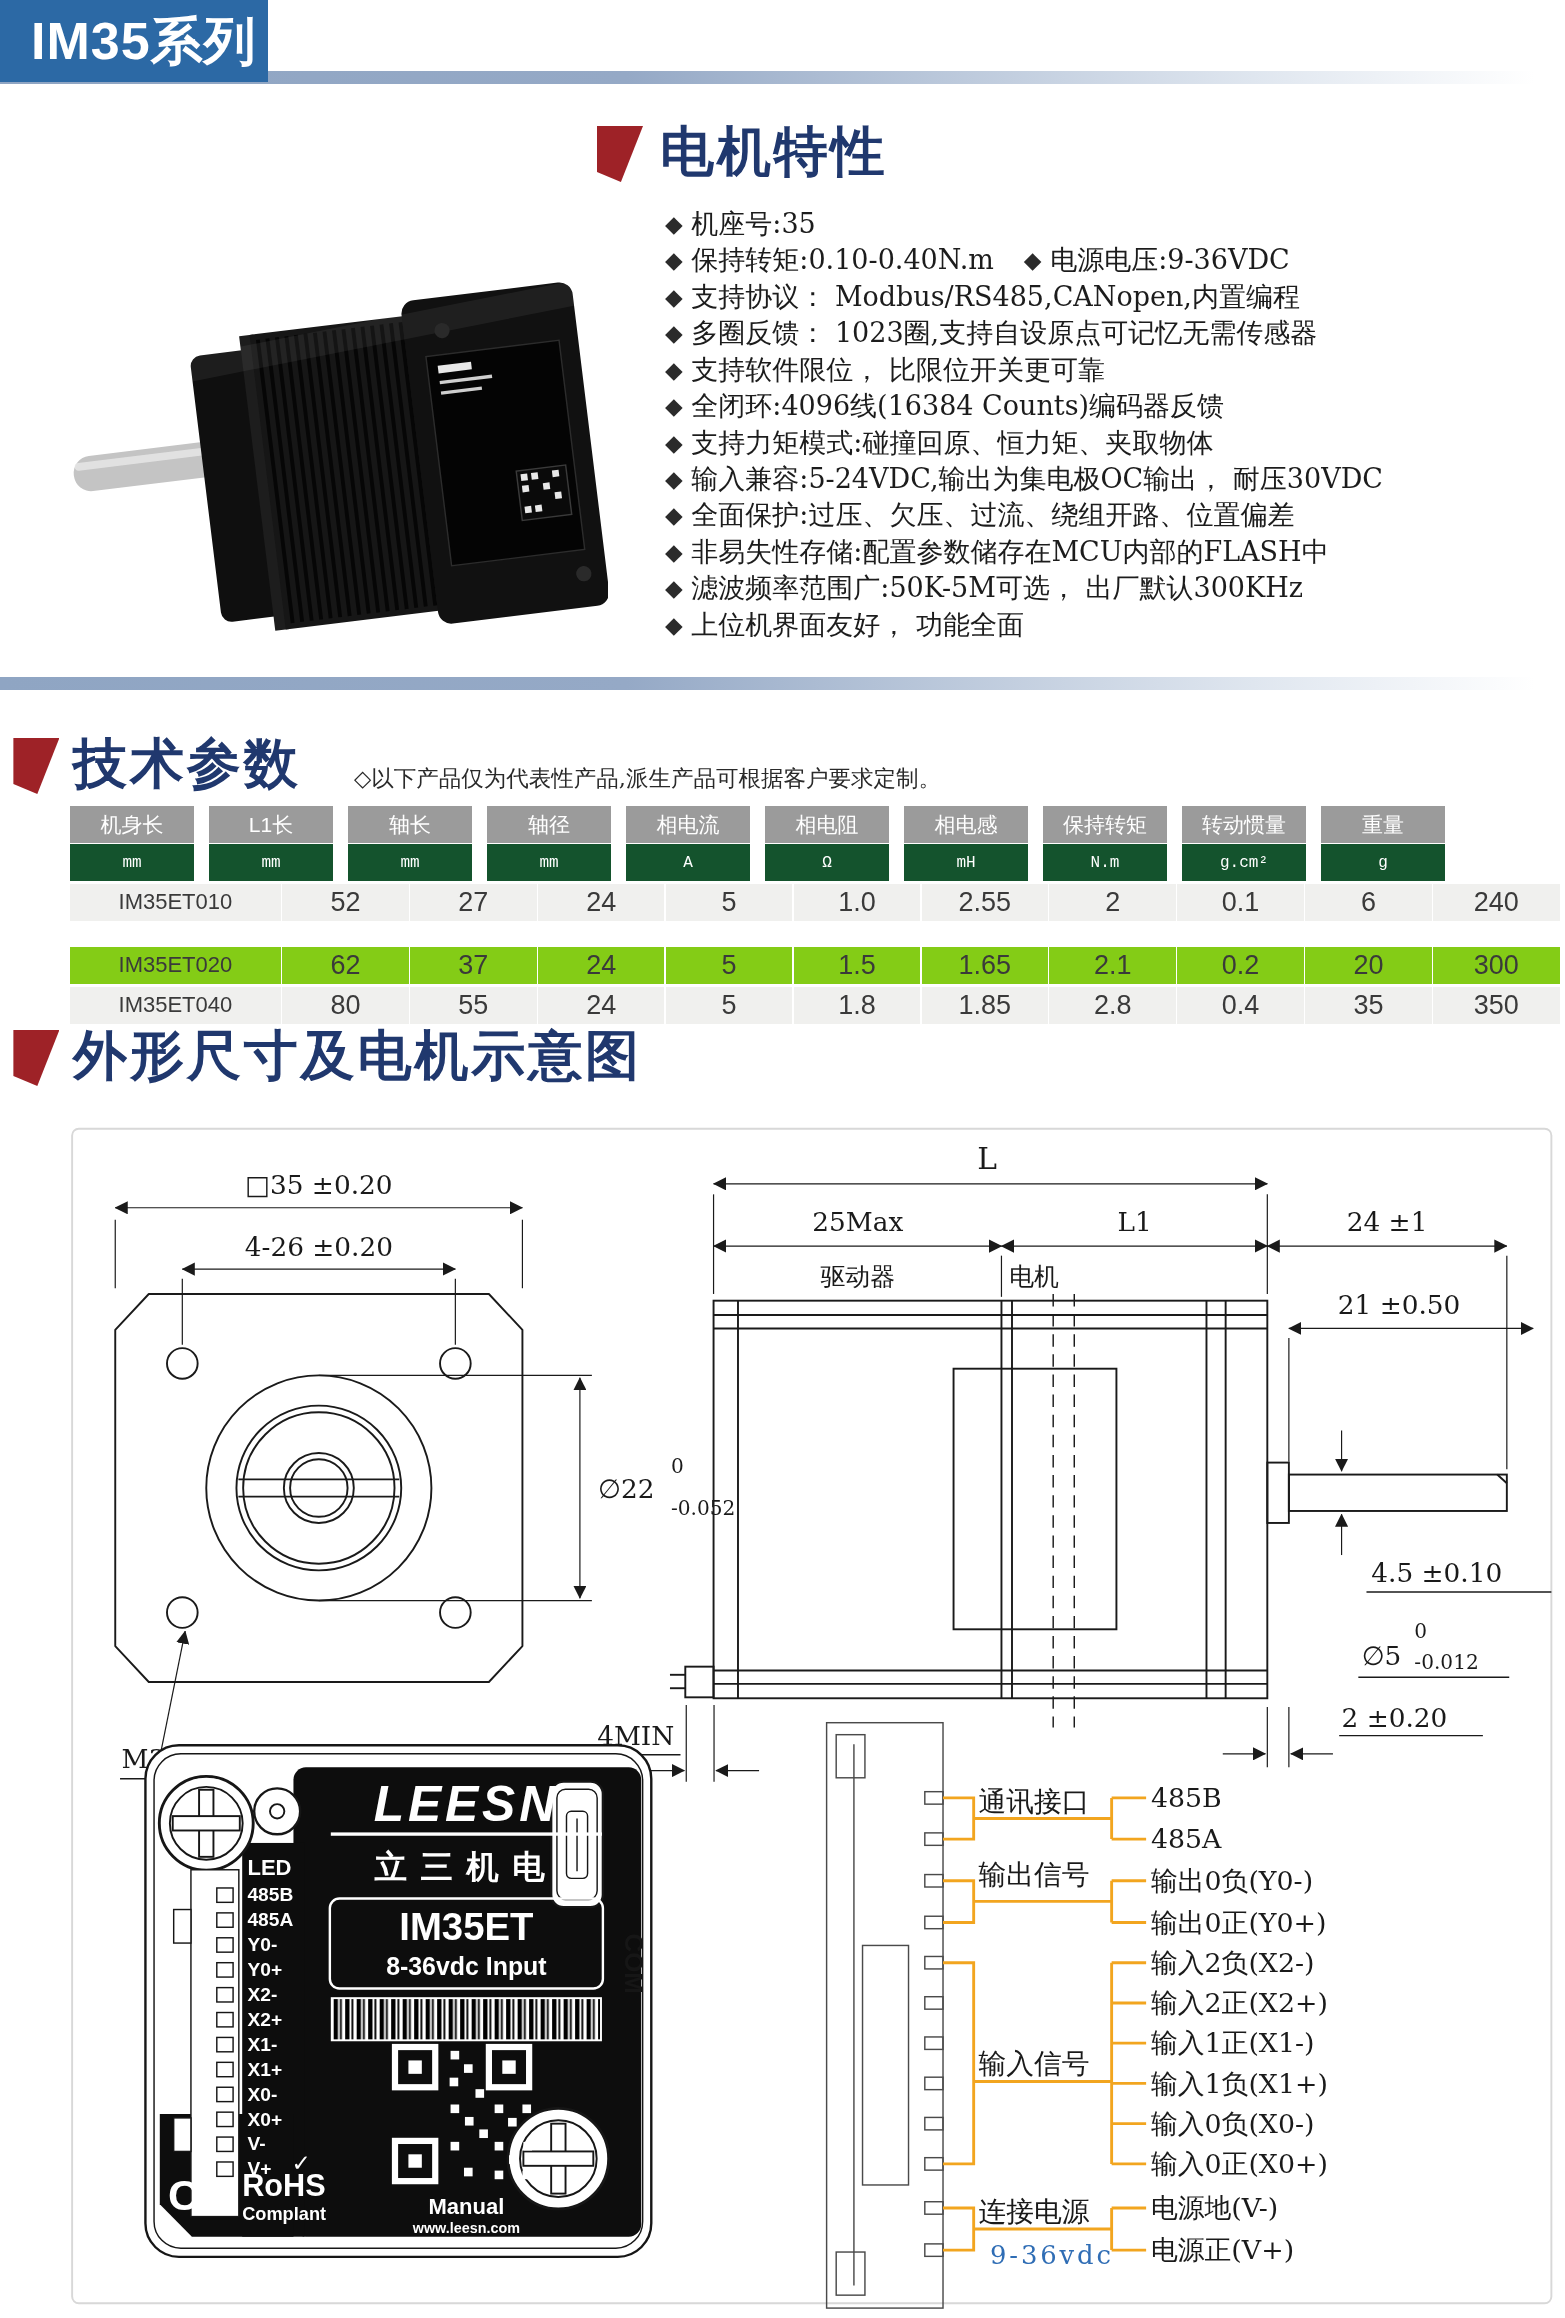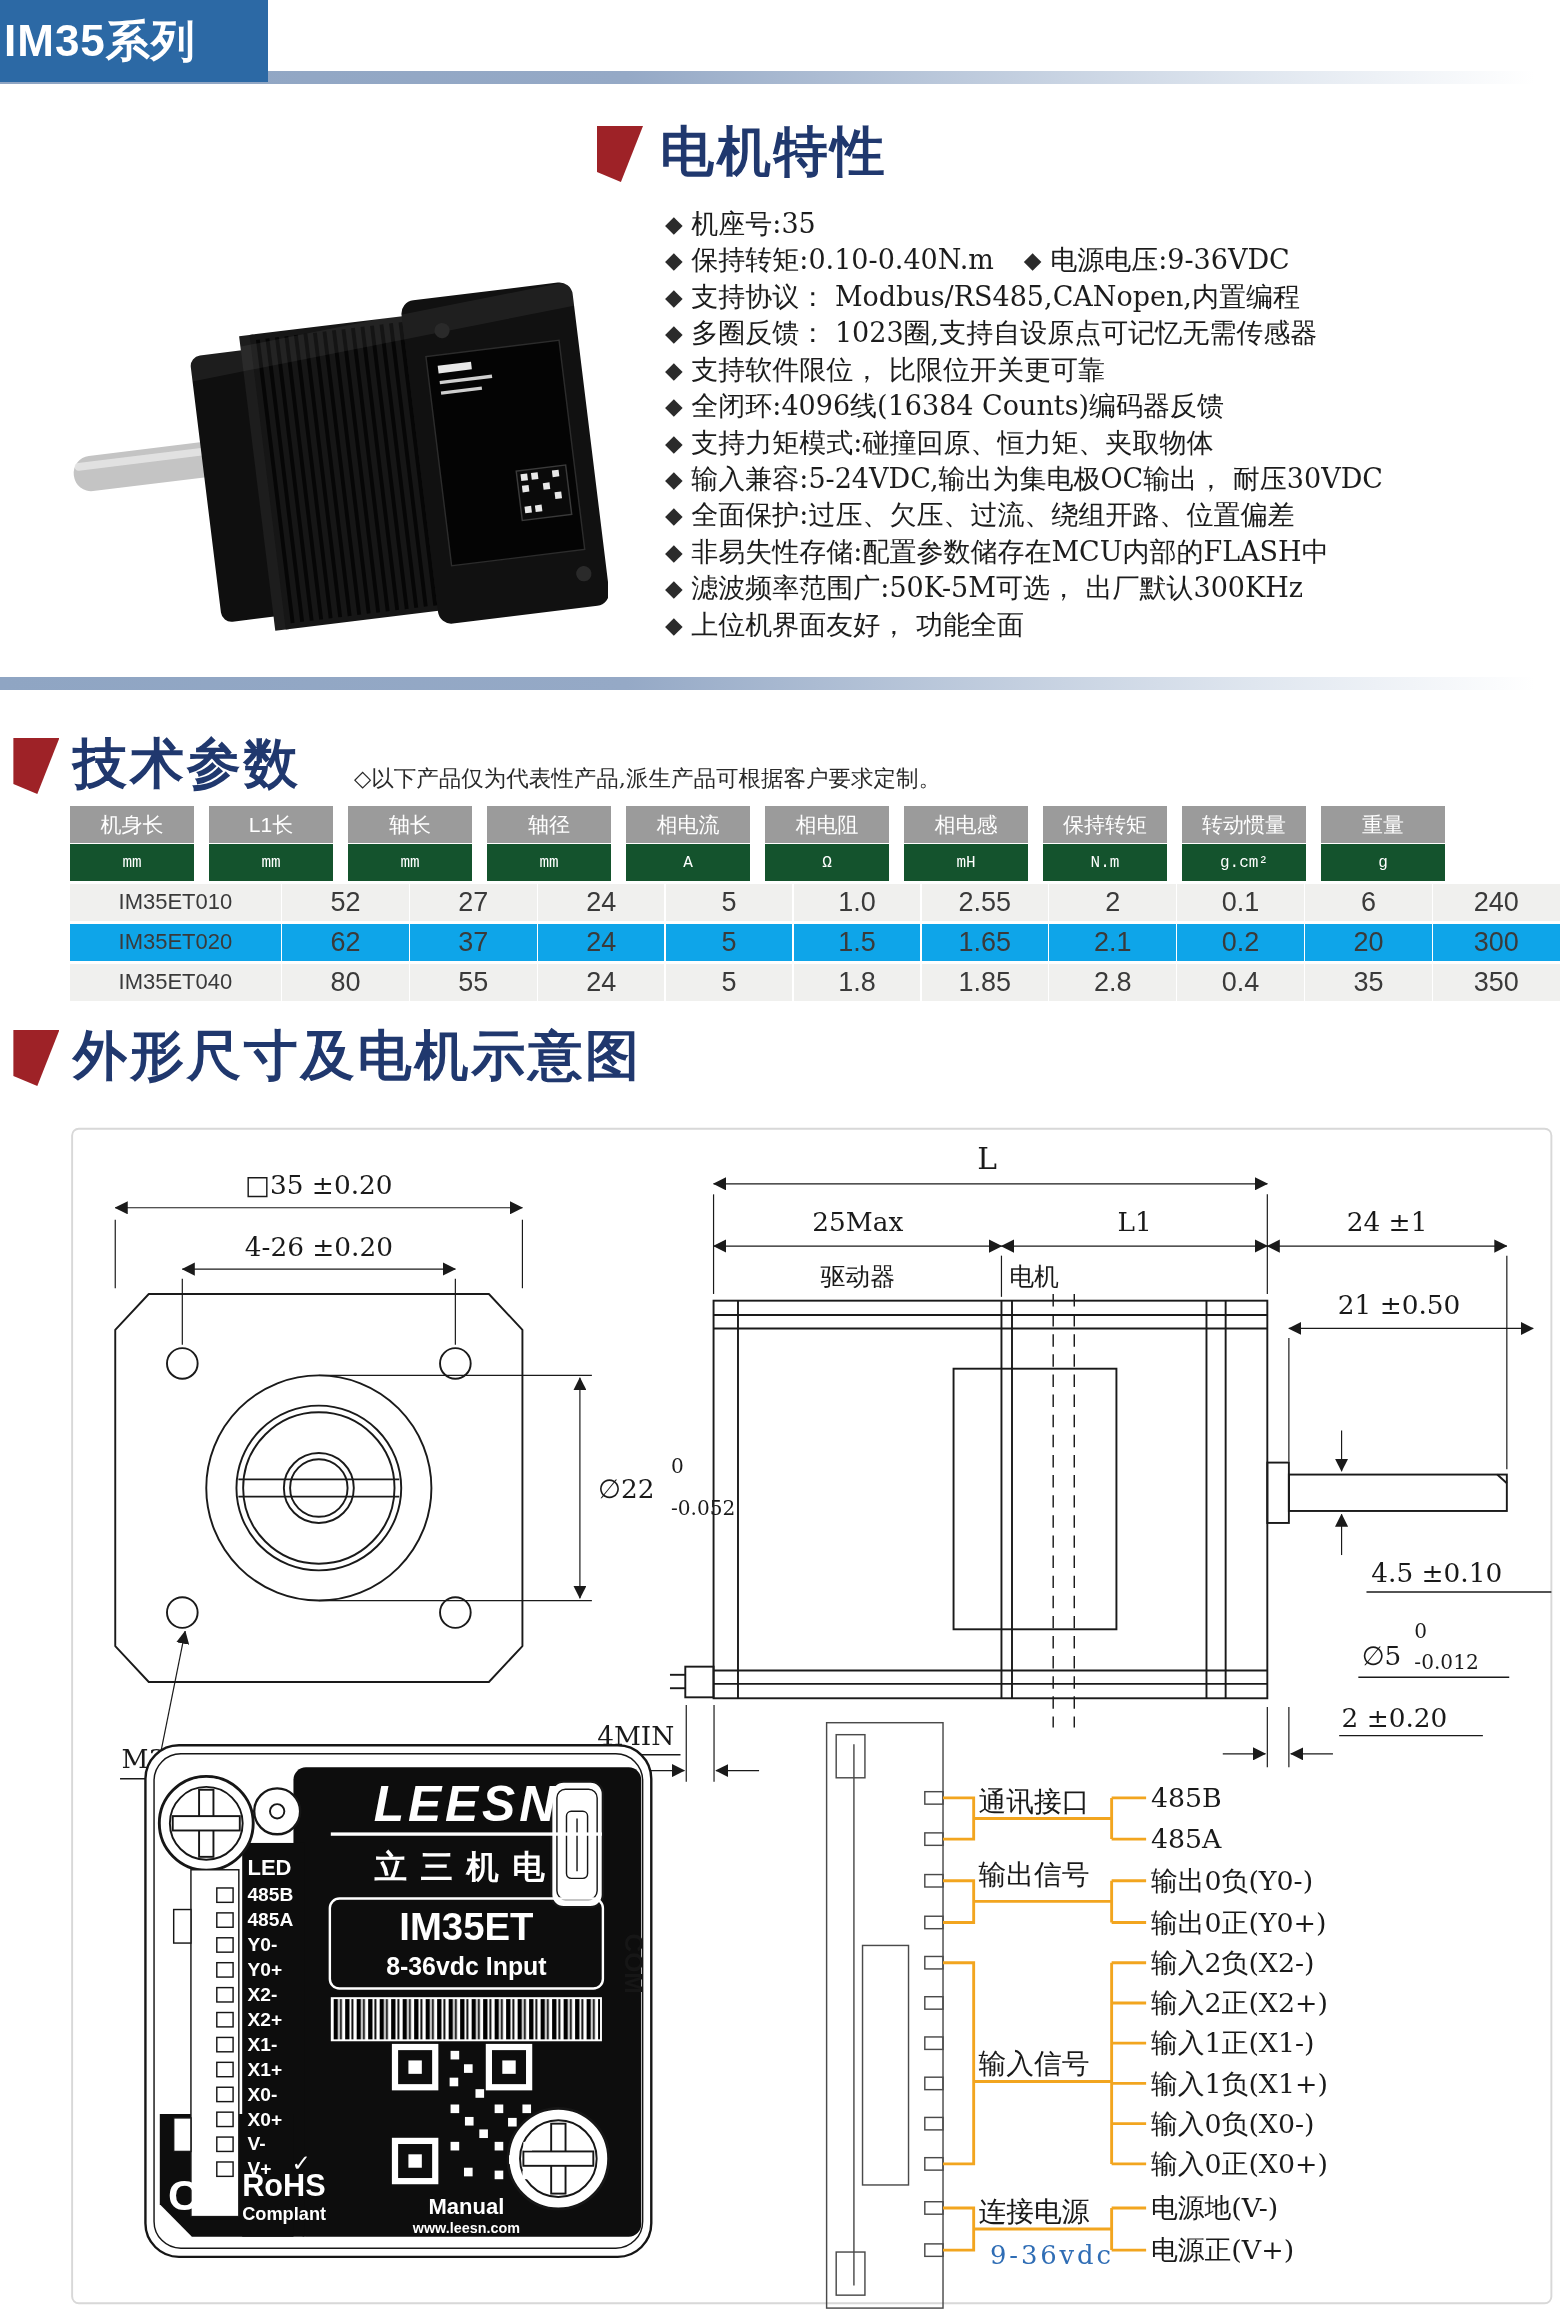--- a/index.html
+++ b/index.html
@@ -1,21 +1,21 @@
 <!DOCTYPE html>
 <html style="font-size:7.7px"><head>
 <meta charset="utf-8">
 <style>
   html,body{margin:0;padding:0;background:#fff;width:1566px;height:2319px;position:relative;
     font-family:"Liberation Sans","DejaVu Sans",sans-serif;color:#222;}
   .abs{position:absolute;}
   
   .title-box{left:0;top:0;width:268px;height:82px;background:#2c69a5;z-index:2;}
-  .title-box span{display:block;line-height:82px;padding-left:4px;color:#fff;
-    font-size:44px;font-weight:bold;letter-spacing:1px;}
+  .title-box span{display:block;line-height:82px;padding-left:31px;color:#fff;
+    font-size:52px;font-weight:bold;letter-spacing:1px;}
   .grad-bar{left:0;width:1566px;height:12.5px;z-index:1;
     background:linear-gradient(90deg,#8fa5c3 0%,#95a9c6 40%,#dfe6ef 80%,#ffffff 98%);}
   
   .sec-tri{width:46px;height:56px;background:#9e2227;
     clip-path:polygon(0 0,100% 0,52% 100%,0 82%);}
   .sec-title{color:#20386e;font-size:54px;font-weight:bold;letter-spacing:2.9px;line-height:1;}
   .sec-note{font-family:"DejaVu Serif","Liberation Serif",serif;font-size:22.5px;color:#2a2a2a;}
   
   .feat-line{position:absolute;left:665px;height:36px;display:flex;align-items:center;white-space:nowrap;}
   .feat-dia{font-size:23px;color:#2b2b2b;margin-right:8.6px;line-height:1;}
@@ -30,21 +30,21 @@
   .th-name{height:37px;background:#9b9b9b;color:#fff;font-size:21px;border-bottom:1.4px solid #fff;
     display:flex;align-items:center;justify-content:center;}
   .th-unit{height:37px;background:#14532d;color:#fff;font-size:16px;
     display:flex;align-items:center;justify-content:center;font-family:Liberation Mono, monospace;}
   .data-row{display:flex;margin-top:2.9px;}
   .td-model{width:240px;height:37px;font-size:22px;color:#3a3a3a;margin-right:1.4px;
     display:flex;align-items:center;justify-content:center;}
   .td{width:144px;height:37px;font-size:27px;color:#3a3a3a;margin-right:1.4px;
     display:flex;align-items:center;justify-content:center;}
   .row-a{background:#f0f0ee;} .row-a .td,.row-a .td-model{background:#f0f0ee;}
-  .row-b .td,.row-b .td-model{background:#0ea5e9;}
+  .row-b .td,.row-b .td-model{background:#84cc16;margin-top:23px;}
   .data-row{background:transparent;}
   
   text{user-select:none;}
   .dimt{font-family:"DejaVu Serif","Liberation Serif",serif;font-size:55px;fill:#1a1a1a;}
   .dimtol{font-family:"DejaVu Serif","Liberation Serif",serif;font-size:42px;fill:#1a1a1a;}
   .cnl{font-family:"DejaVu Serif","Liberation Serif",serif;font-size:52px;fill:#1a1a1a;}
   .wiret{font-family:"DejaVu Serif","Liberation Serif",serif;font-size:56px;fill:#1a1a1a;}
   .groupt{font-family:"DejaVu Serif","Liberation Serif",serif;font-size:58px;fill:#1a1a1a;}
   .voltt{font-family:"DejaVu Serif","Liberation Serif",serif;font-size:54px;fill:#2f6db5;letter-spacing:6px;}
   .pw{fill:#fff;font-family:"Liberation Sans","DejaVu Sans",sans-serif;font-weight:bold;}

